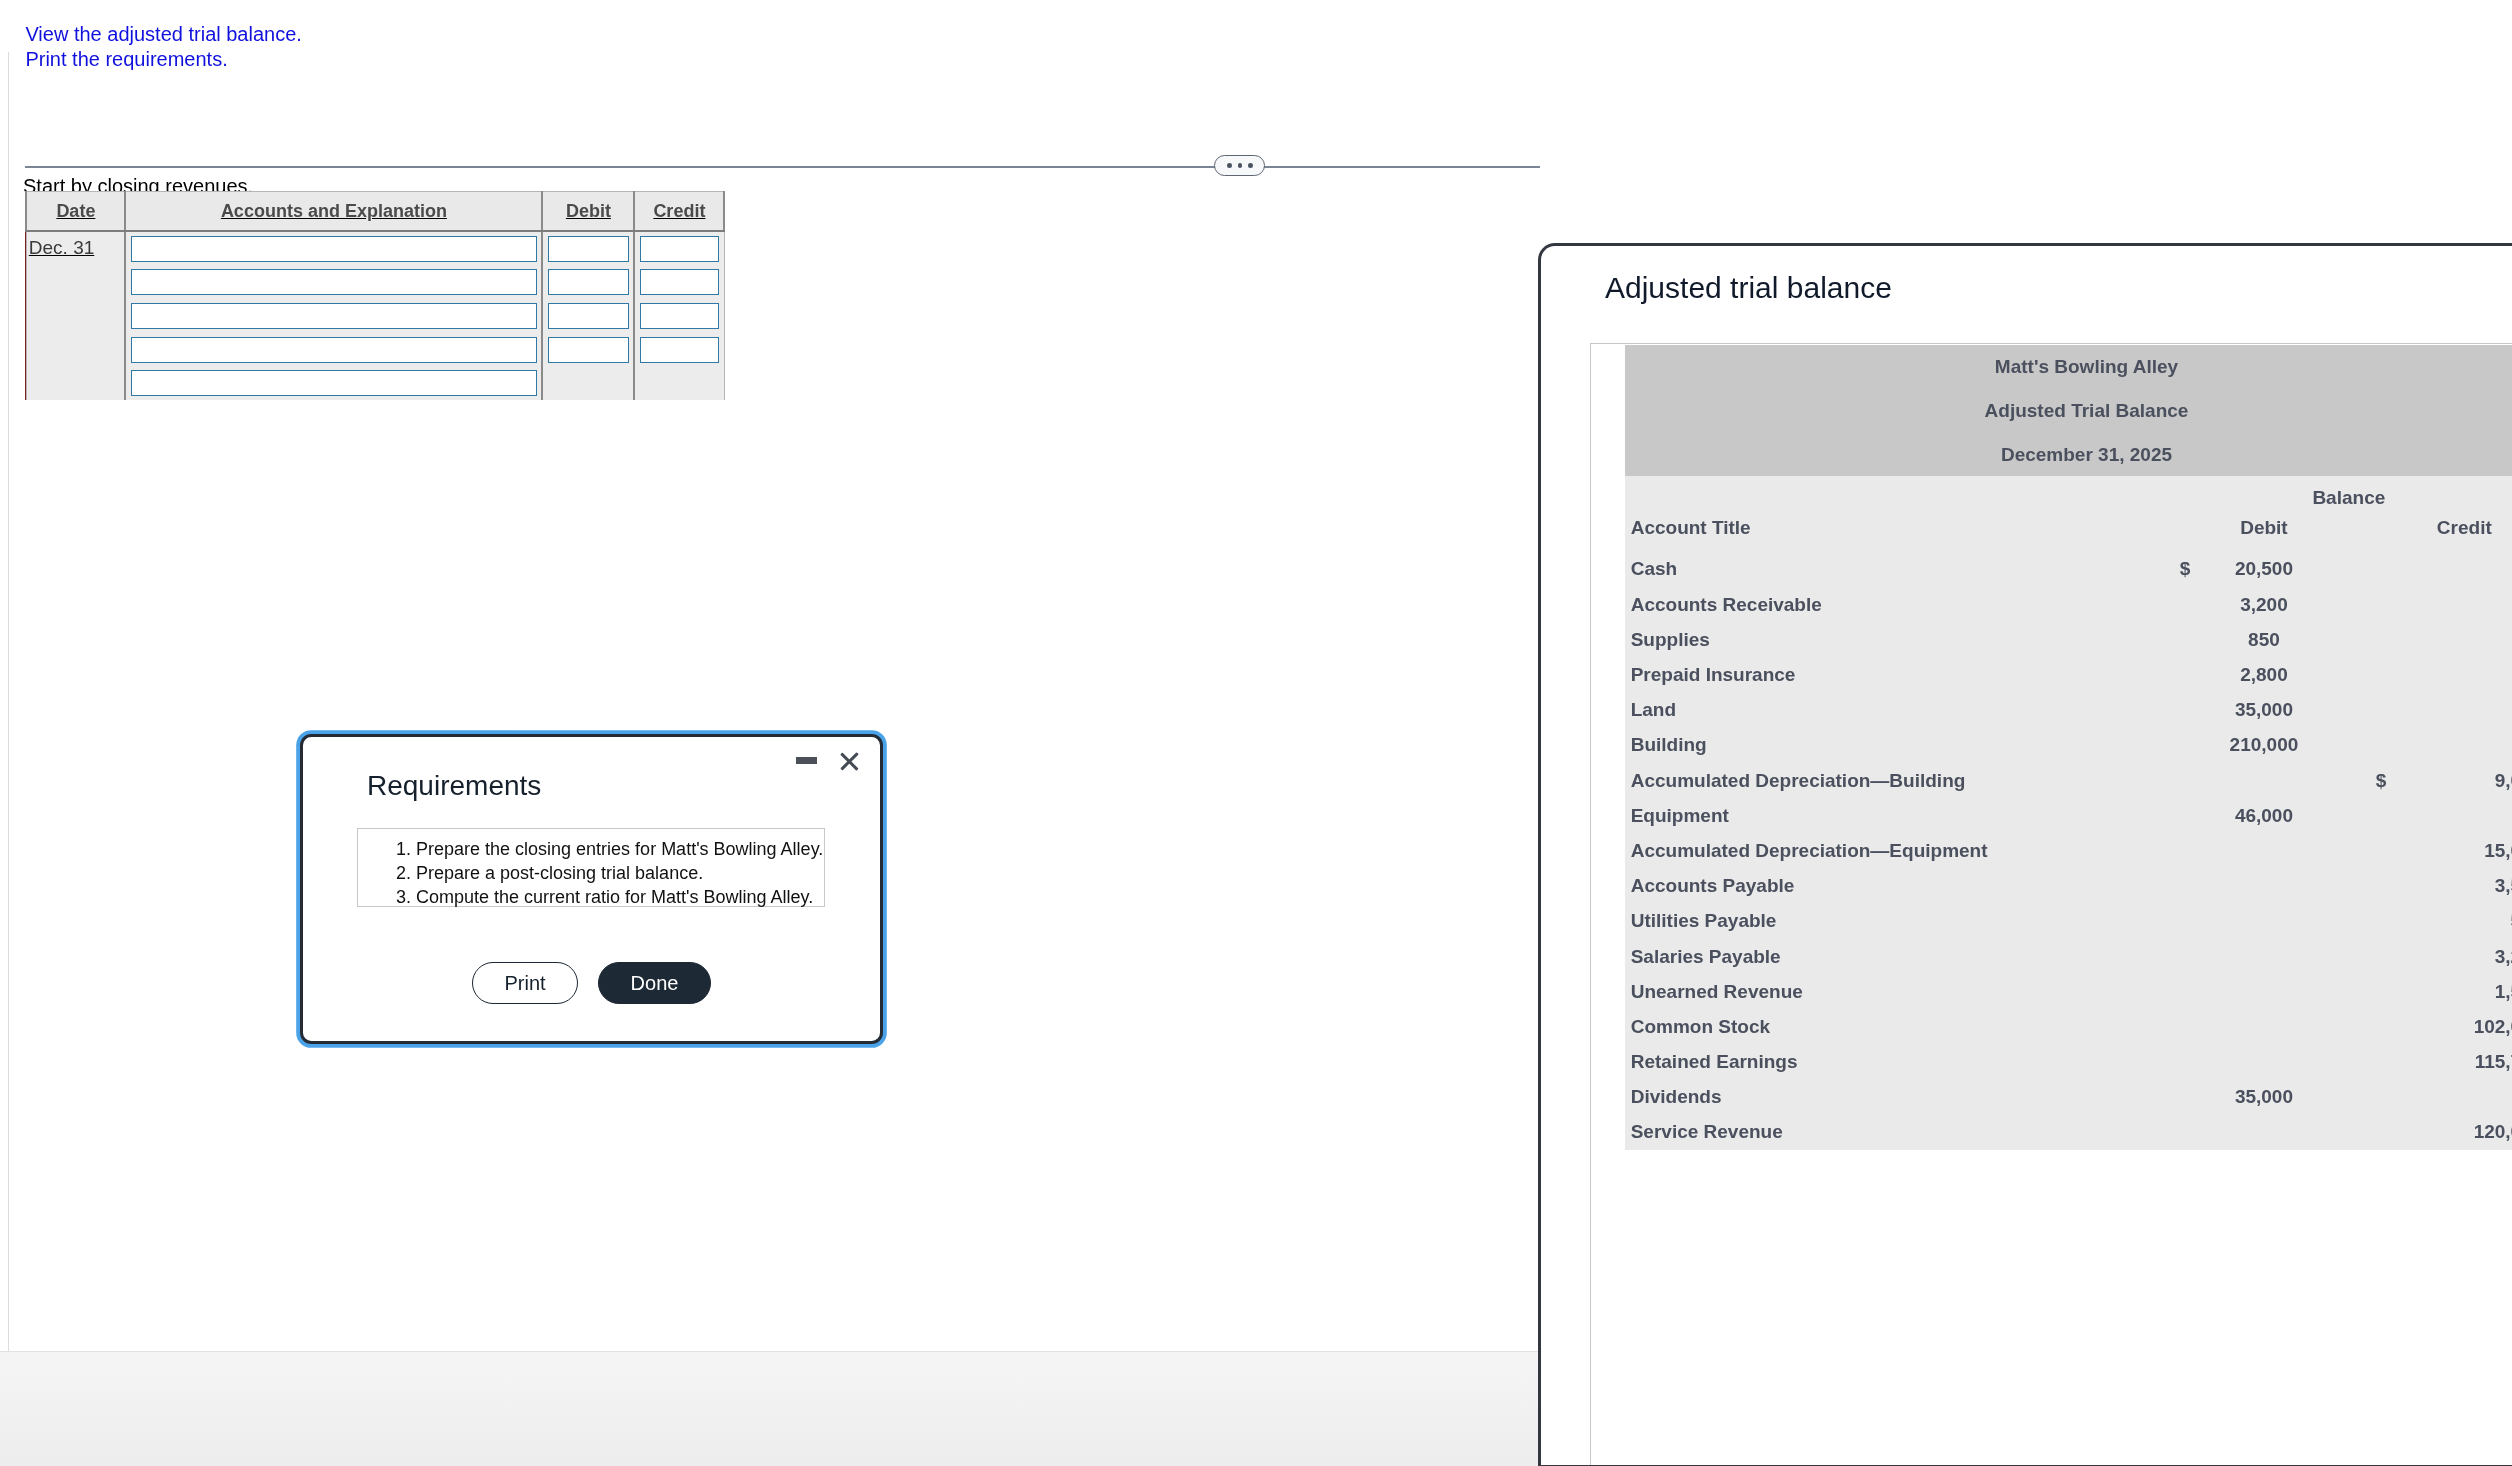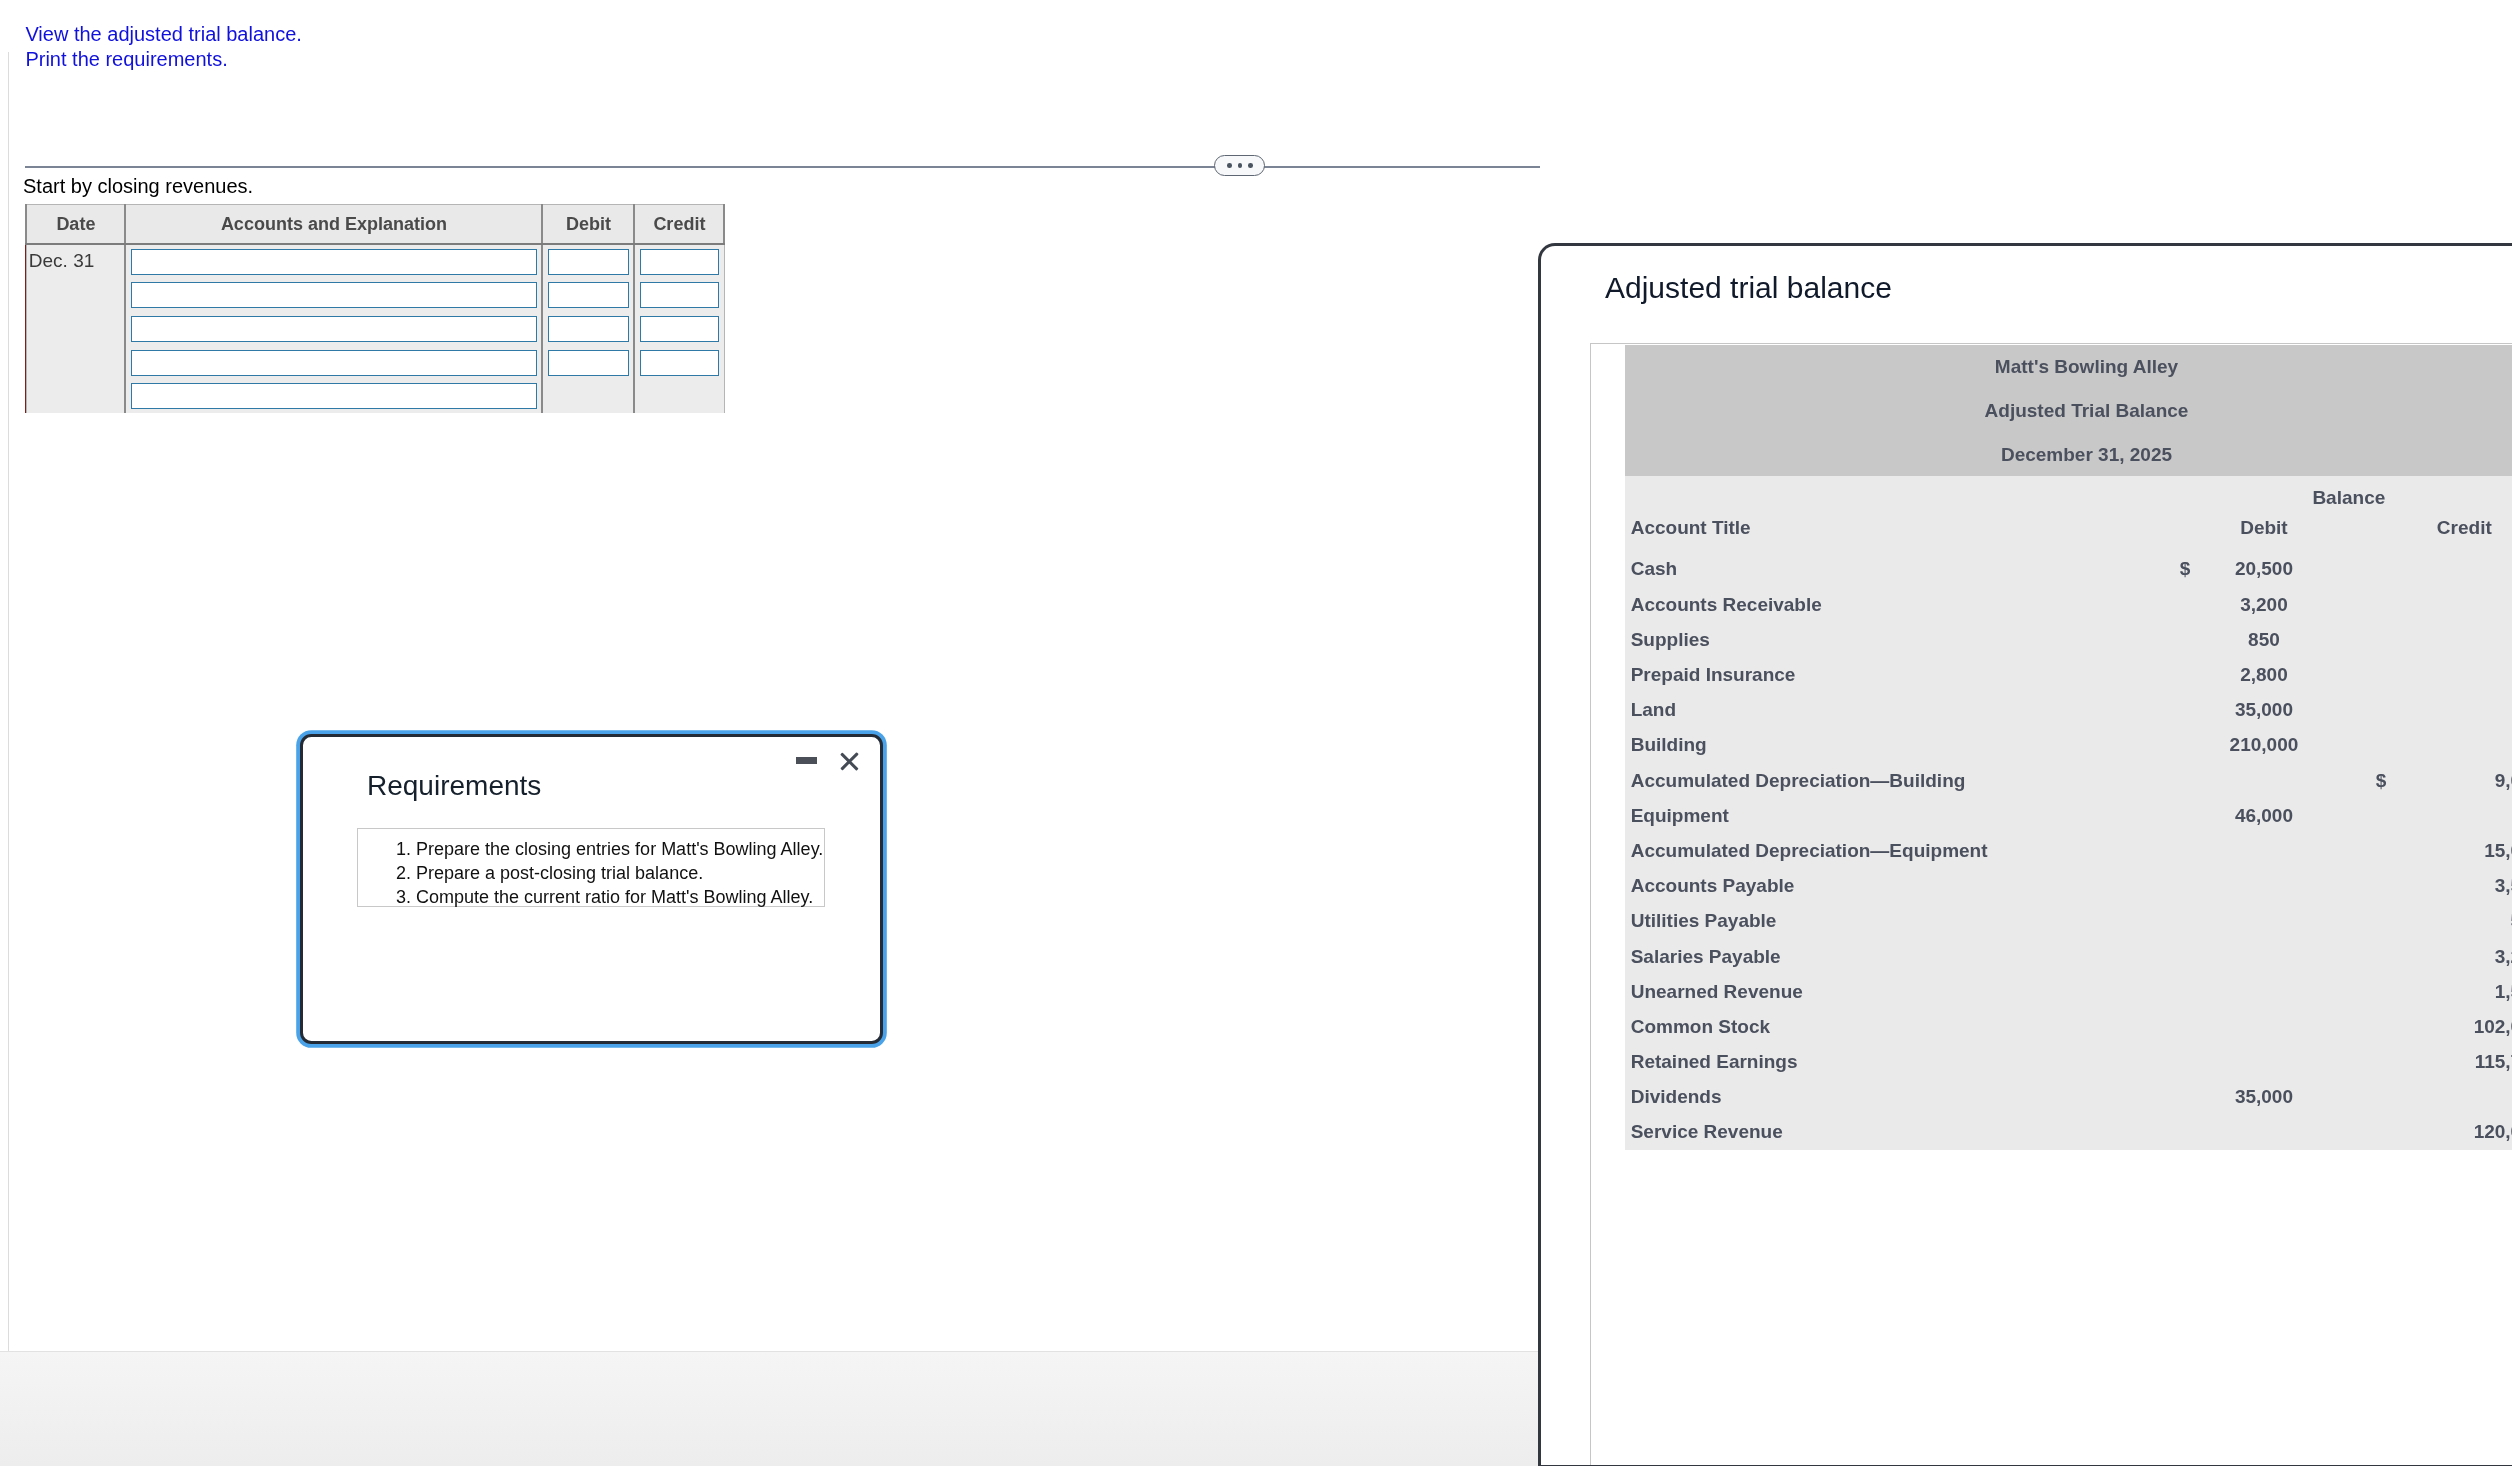--- a/index.html
+++ b/index.html
@@ -58,23 +58,24 @@
   }
   .req-line b { font-weight: bold; }
   .req-hint { color: #1d7a24; }
   .start-line {
     position: absolute; left: 23px; top: 175px;
     font-size: 20px; color: #000; white-space: nowrap;
   }
 
   
   .journal {
-    position: absolute; left: 25.4px; top: 204px;
+    position: absolute; left: 25.4px; top: 191px;
     border-collapse: collapse; background: #7f1d1d;
     font-size: 18px;
+    text-decoration: underline;
   }
   .journal th {
     background: #e9e9e9; color: #4a4a4a; font-weight: bold;
     font-size: 18px; text-align: center; padding: 8.5px 3.8px;
     border-left: 2.8px solid #8a8a8a; border-right: 2.8px solid #8a8a8a;
     border-bottom: 2.8px solid #7c7c7c; border-top: 0.9px solid #b5b5b5;
   }
   .journal th.c-date { width: 99px; }
   .journal th.c-acct { width: 417px; }
   .journal th.c-debit { width: 92px; }
@@ -330,20 +331,24 @@
         <button class="btn-min"></button>
         <button class="btn-close"></button>
       </div>
       <div class="dlg-title">Requirements</div>
       <div class="req-box">
         <ol>
           <li>Prepare the closing entries for Matt's Bowling Alley.</li>
           <li>Prepare a post-closing trial balance.</li>
           <li>Compute the current ratio for Matt's Bowling Alley.</li>
         </ol>
+      </div>
+      <div class="dlg-actions">
+        <button class="btn-print">Print</button>
+        <button class="btn-done">Done</button>
       </div>
     </div>
 
     <div class="footer-band"></div>
   </div>
 
   <div class="atb-panel">
     <div class="atb-title">Adjusted trial balance</div>
 
     <div class="atb-frame">

